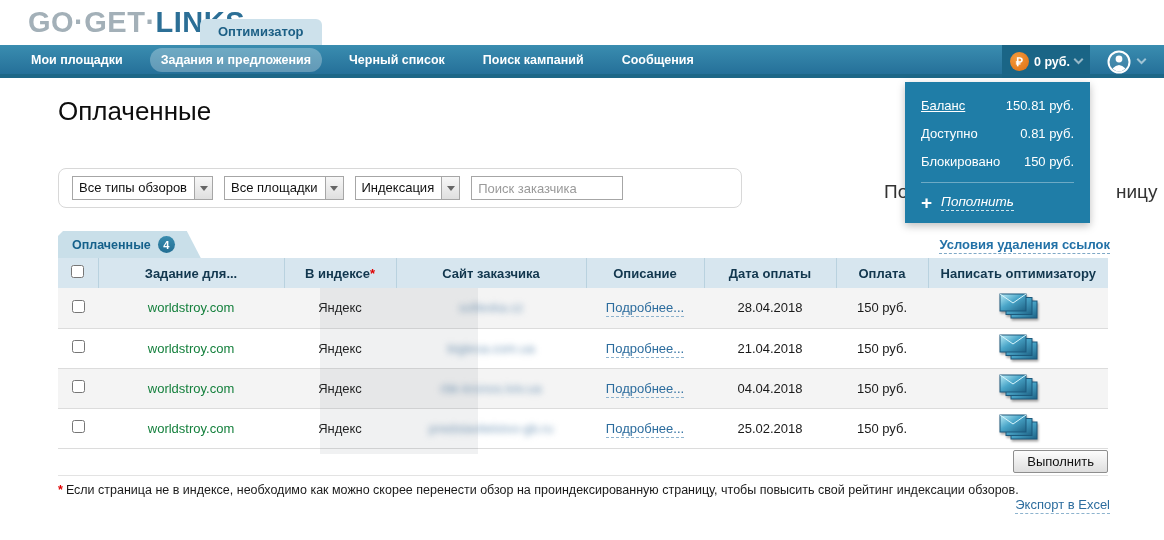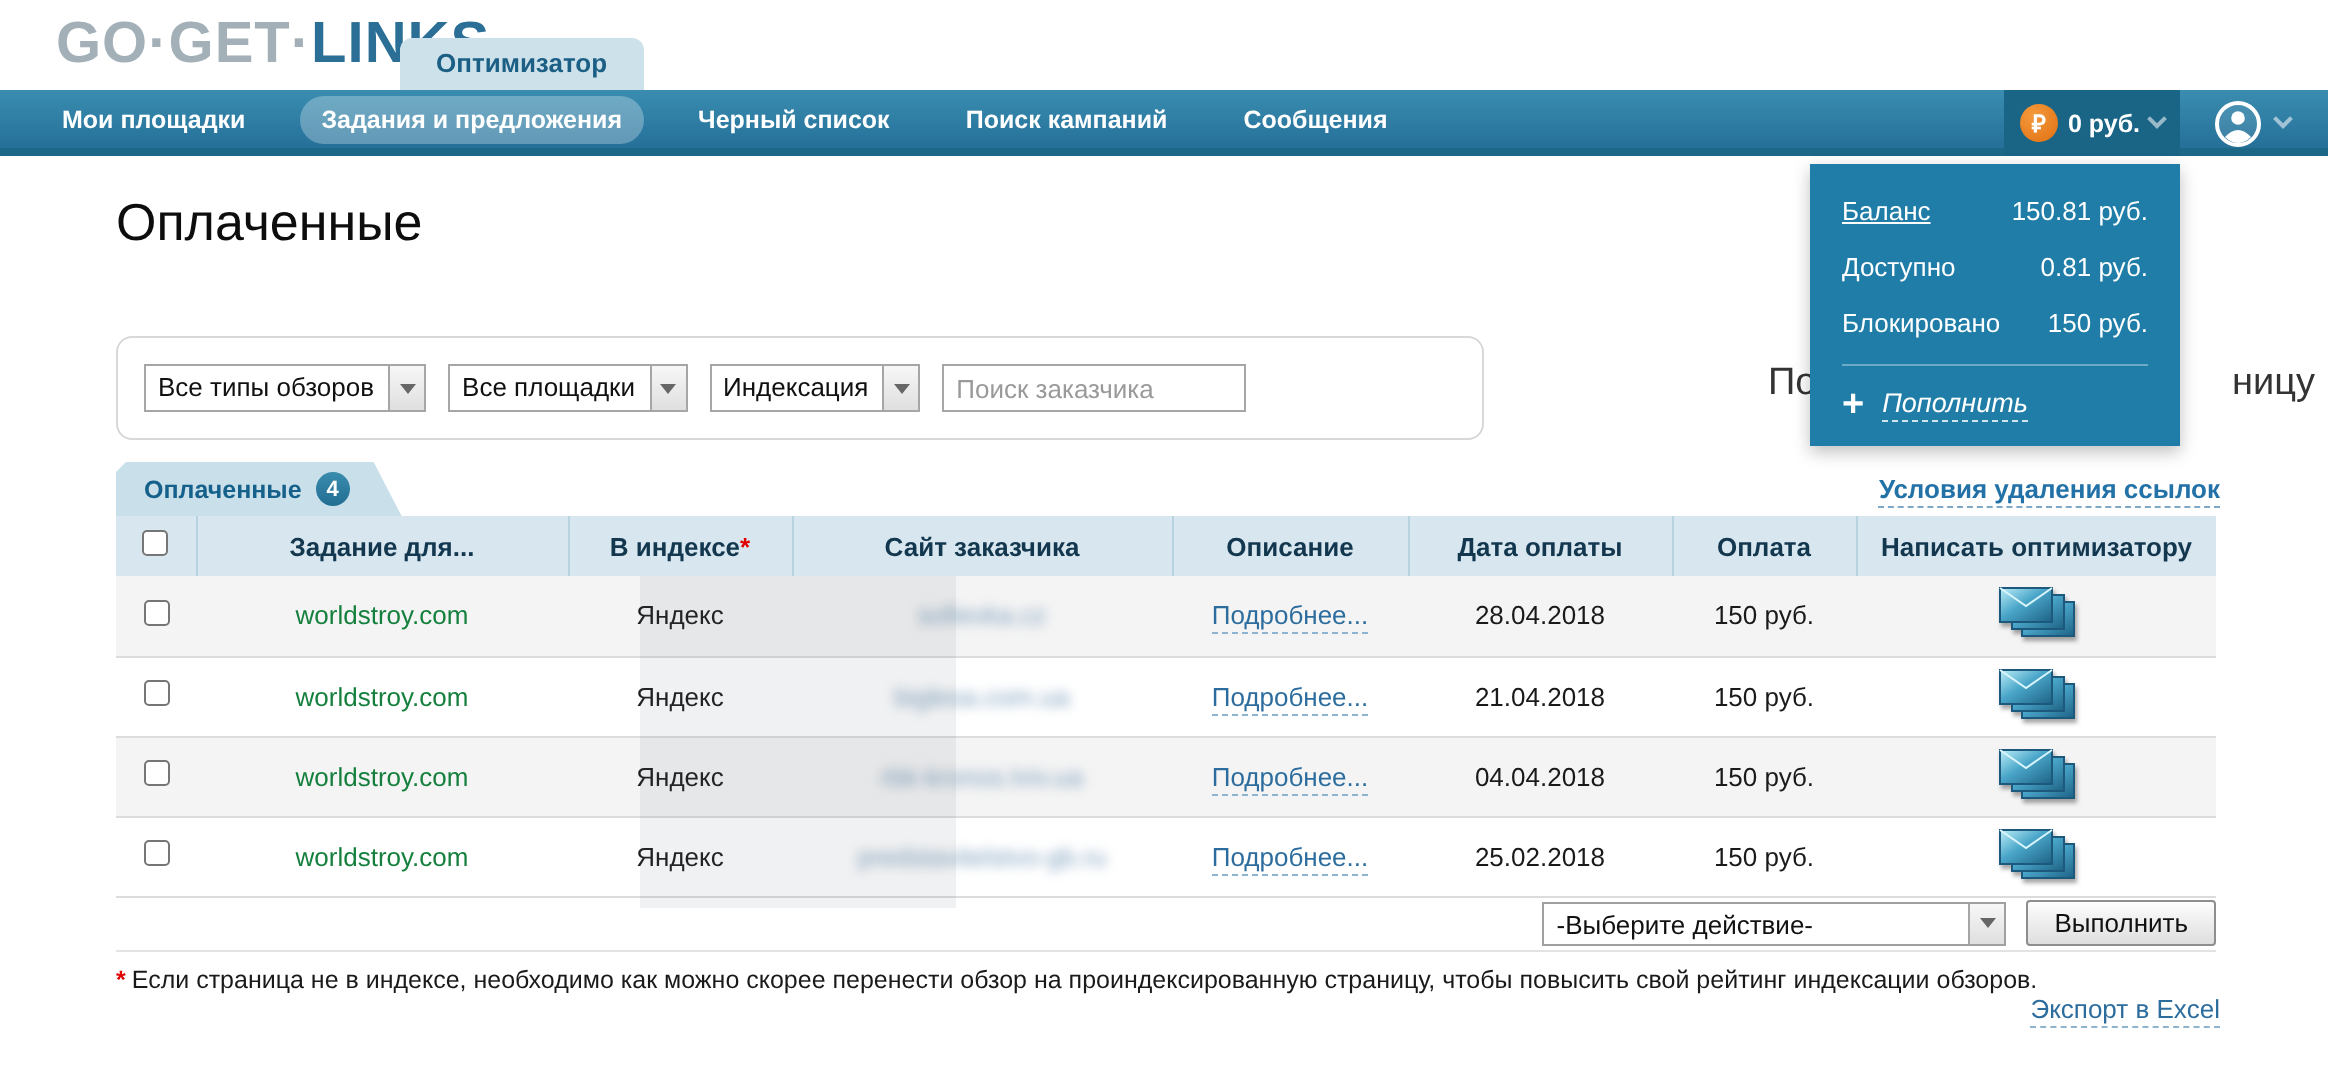--- a/index.html
+++ b/index.html
@@ -39,21 +39,21 @@
   .bal-row .bl { cursor:pointer; }
   .bal-row.first .bl { text-decoration:underline; }
   .bal-sep { border-top:1px solid rgba(255,255,255,.35); margin:2px 0 10px 0; }
   .topup { display:flex; align-items:center; gap:9px; color:#fff; cursor:pointer; }
   .topup .plus { font-size:19px; font-weight:bold; line-height:1; }
   .topup .tlabel { font-size:13.5px; border-bottom:1px dashed rgba(255,255,255,.8); padding-bottom:1px;font-style:italic; }
 
   
   .title { position:absolute; left:58px; top:96px; font-size:26px; color:#0d0d0d; }
 
-  .filterbar { position:absolute; left:58px; top:168px; width:684px; height:52px; background:#fff;
+  .filterbar { position:absolute; left:58px; top:168px; width:684px; height:40px; background:#fff;
                border:1px solid #d8d8d8; border-radius:8px; display:flex; align-items:center; gap:11px; padding:0 13px; }
   .fselect { display:flex; align-items:stretch; height:24px; border:1px solid #a6a6a6; background:#fff; cursor:pointer; }
   .fsel-text { font-size:13px; color:#111; padding:3px 7px 0 6px; white-space:nowrap; }
   .fsel-arrowbox { width:18px; border-left:1px solid #a6a6a6; background:linear-gradient(#f7f7f7,#dfdfdf);
                    display:flex; align-items:center; justify-content:center; }
   .tri { width:0; height:0; border-left:4px solid transparent; border-right:4px solid transparent; border-top:5px solid #666; }
   .fsearch { width:152px; height:24px; border:1px solid #a6a6a6; font-size:13px; padding:0 6px; color:#333;
              font-family:"Liberation Sans", sans-serif; }
   .fsearch::placeholder { color:#9a9a9a; }
   .fcheckwrap { display:flex; align-items:center; gap:6px; }
@@ -297,25 +297,19 @@
               <rect x="3" y="2" width="26" height="17" fill="url(#envGrad)" stroke="#1c597c"></rect>
               <path d="M3 2 L16 11 L29 2" fill="none" stroke="#d9f5fc"></path>
             </svg></td>
       </tr>
     </tbody>
   </table>
 
   <div class="blur-band"></div>
 
   <div class="action-bar">
-    <div class="act-select fselect">
-      <span class="fsel-text">-Выберите действие-</span>
-      <span class="fsel-arrowbox">
-          <span class="tri"></span>
-        </span>
-    </div>
     <button class="exec-btn">Выполнить</button>
   </div>
 
   <div class="footnote"><span class="red-star">*</span><span>Если страница не в индексе, необходимо как можно скорее перенести обзор на проиндексированную страницу, чтобы повысить свой рейтинг индексации обзоров.</span></div>
   <div class="export-link">Экспорт в Excel</div>
 
 </div>
 
 </body></html>

